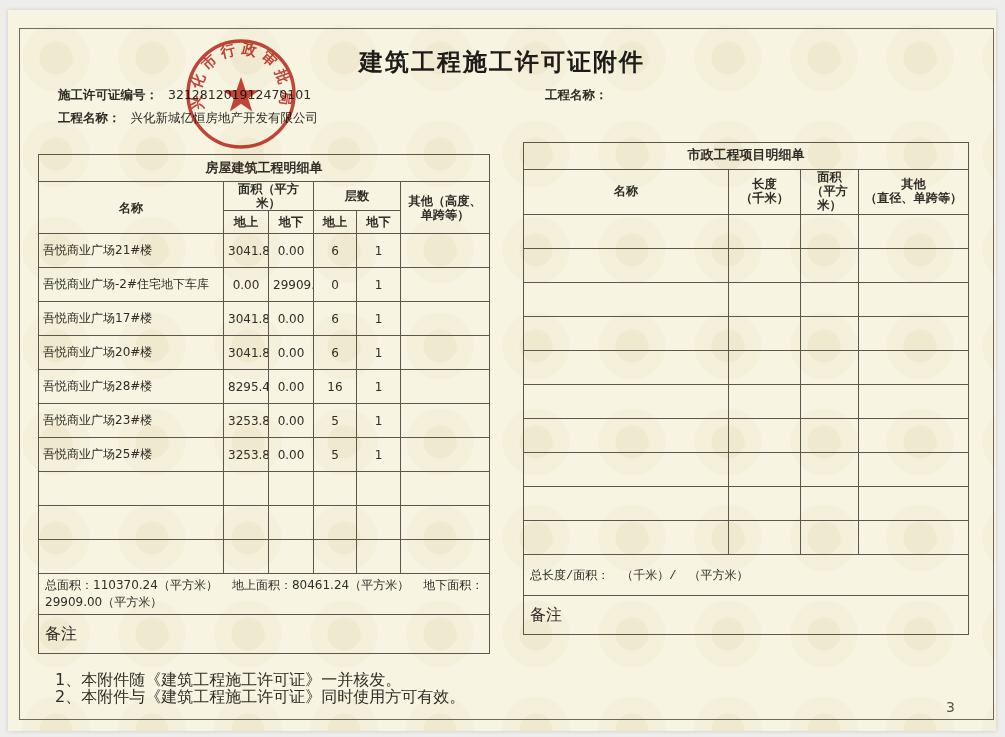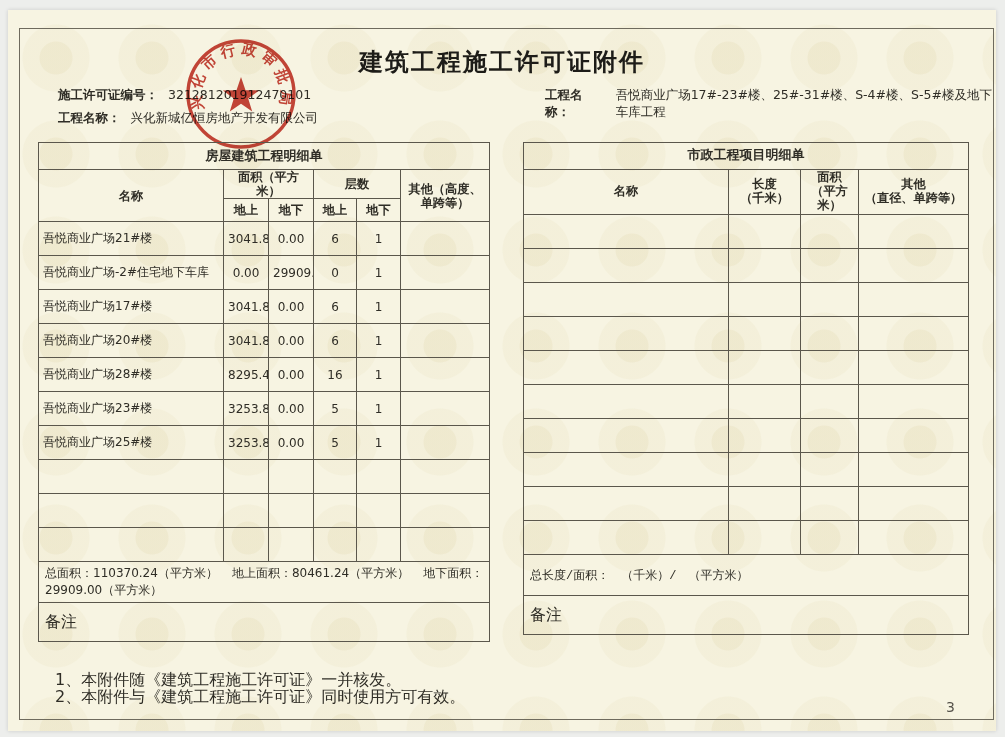--- a/index.html
+++ b/index.html
@@ -34,21 +34,21 @@
   #project-line{left:537px;top:76px;white-space:normal;}
   #project-line .wrap{display:flex;}
   #project-value{margin-left:10px;width:392px;line-height:17px;}
   
   .seal{position:absolute;left:171px;top:22px;mix-blend-mode:multiply;opacity:.92;}
   
   table.tbl{
     position:absolute;border-collapse:collapse;table-layout:fixed;
     font-size:12px;color:#2f2d26;
   }
-  #housing-table{left:30px;top:132px;width:451px;}
+  #housing-table{left:30px;top:144px;width:451px;}
   #municipal-table{left:515px;top:132px;width:445px;font-family:Liberation Mono, monospace;}
   .tbl th,.tbl td{
     border:1px solid #5b574c;padding:0 4px;overflow:hidden;
     font-weight:normal;background:transparent;
   }
   .tbl{border:1.5px solid #4d4a41;}
   .tbl .t-title{height:26px;text-align:center;font-weight:bold;font-size:13px;}
   .tbl th{text-align:center;font-weight:bold;font-size:12.2px;line-height:14px;}
   .hrow1 th{height:22px;}
   .hrow2 th{height:22px;}
@@ -74,21 +74,20 @@
     <span class="info-label">施工许可证编号：</span><span class="info-value">321281201912470101</span>
   </div>
 
   <div class="info-line" id="builder-line">
     <span class="info-label">工程名称：</span><span class="info-value">兴化新城亿恒房地产开发有限公司</span>
   </div>
 
   <div class="info-line" id="project-line">
     <span class="wrap">
       <span class="info-label">工程名称：</span>
-      <span id="project-value">吾悦商业广场17#-23#楼、25#-31#楼、S-4#楼、S-5#楼及地下车库工程</span>
     </span>
   </div>
 
   <svg class="seal" width="124" height="124" viewBox="0 0 124 124">
     <circle cx="62" cy="62" r="53" fill="none" stroke="#c2372c" stroke-width="3.4"></circle>
     <path fill="#c2372c" d="M62,45 L66.5,58.2 L80.1,58.4 L69.2,66.5 L73.2,79.6 L62,71.8 L50.8,79.6 L54.8,66.5 L43.9,58.4 L57.5,58.2 Z"></path>
     <defs>
       <path id="sealArc" d="M 24.4,75.7 A 40,40 0 1 1 99.6,75.7" fill="none"></path>
     </defs>
     <text font-size="14.5" fill="#c2372c" font-weight="bold" letter-spacing="5">

